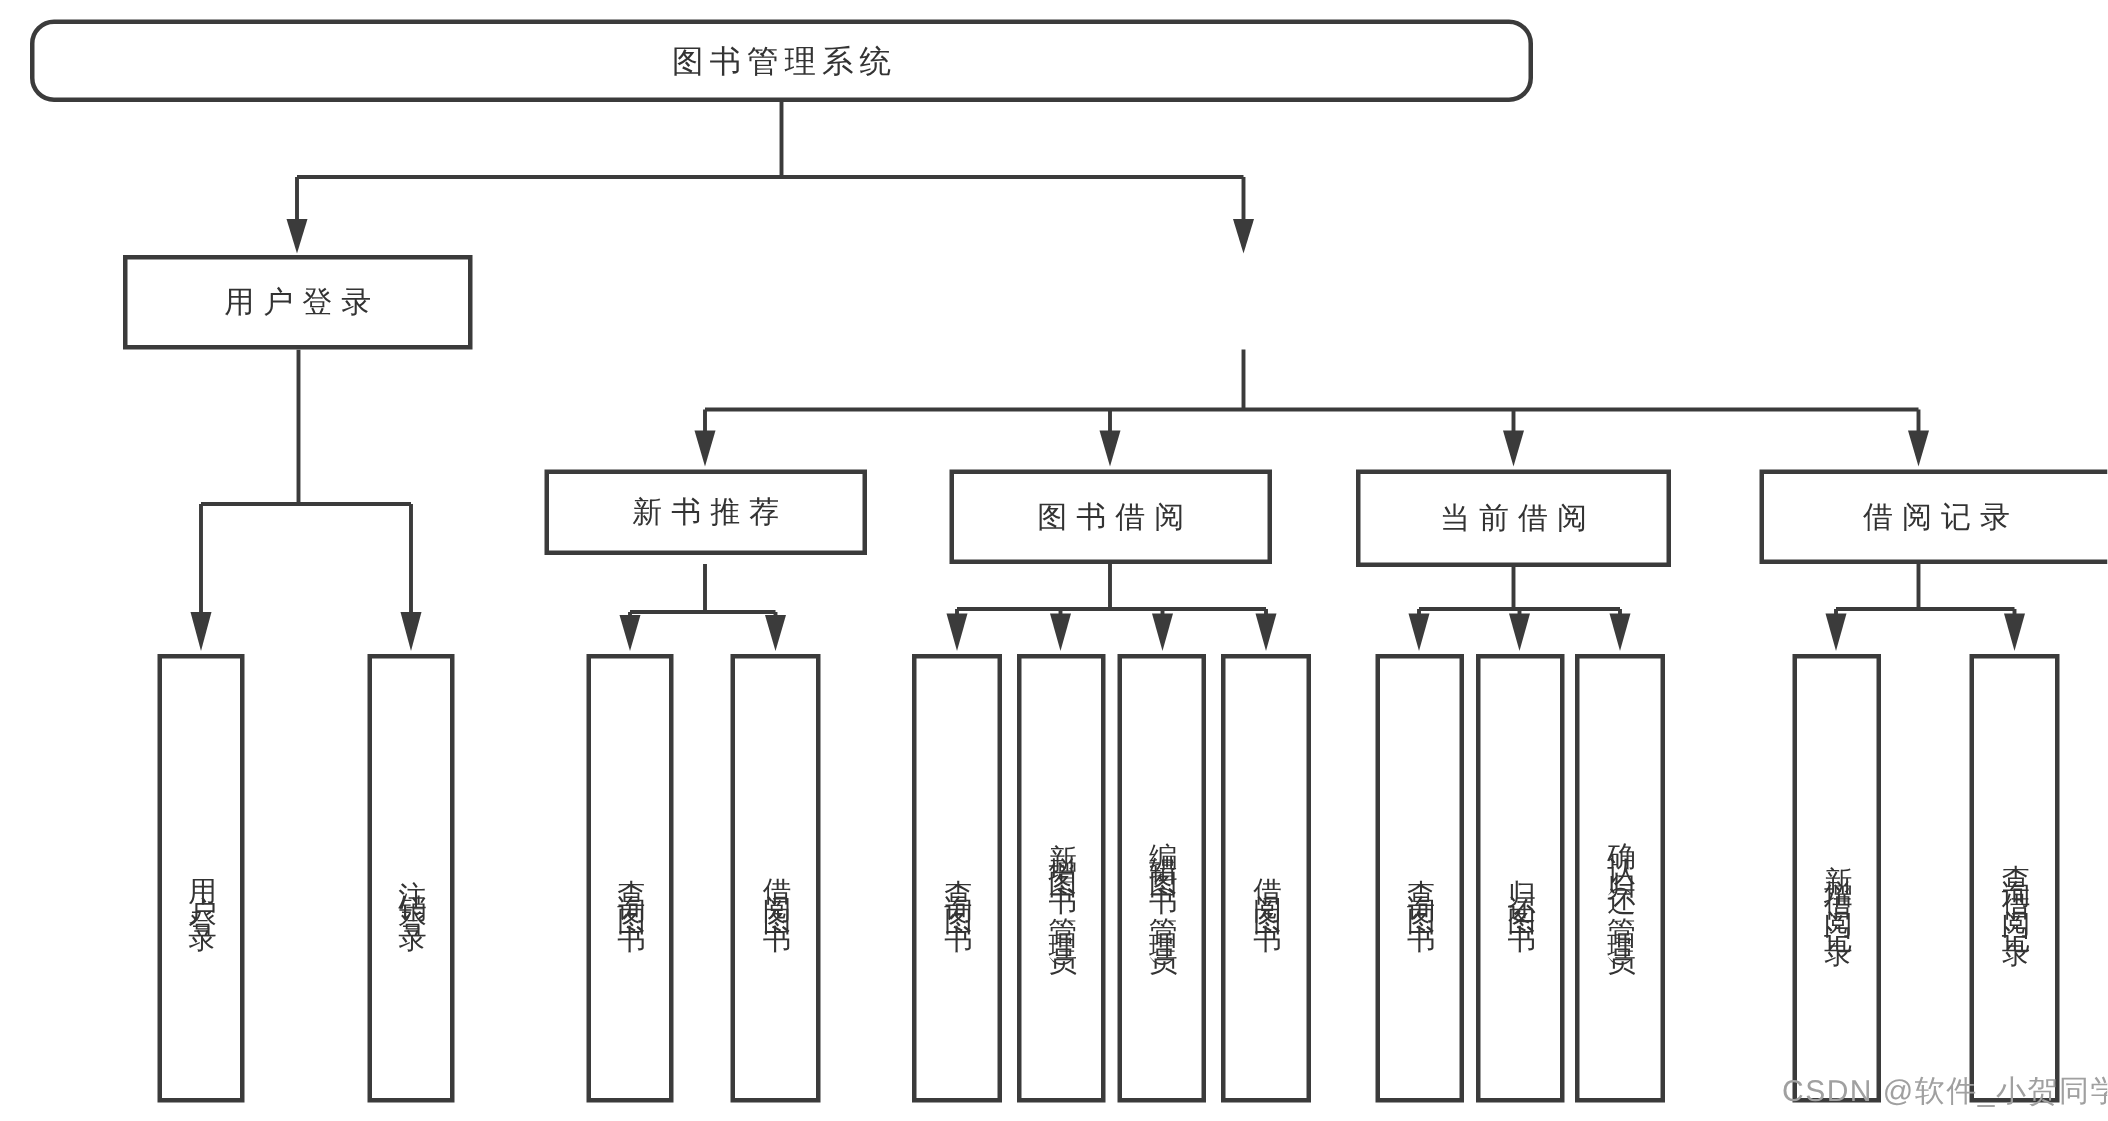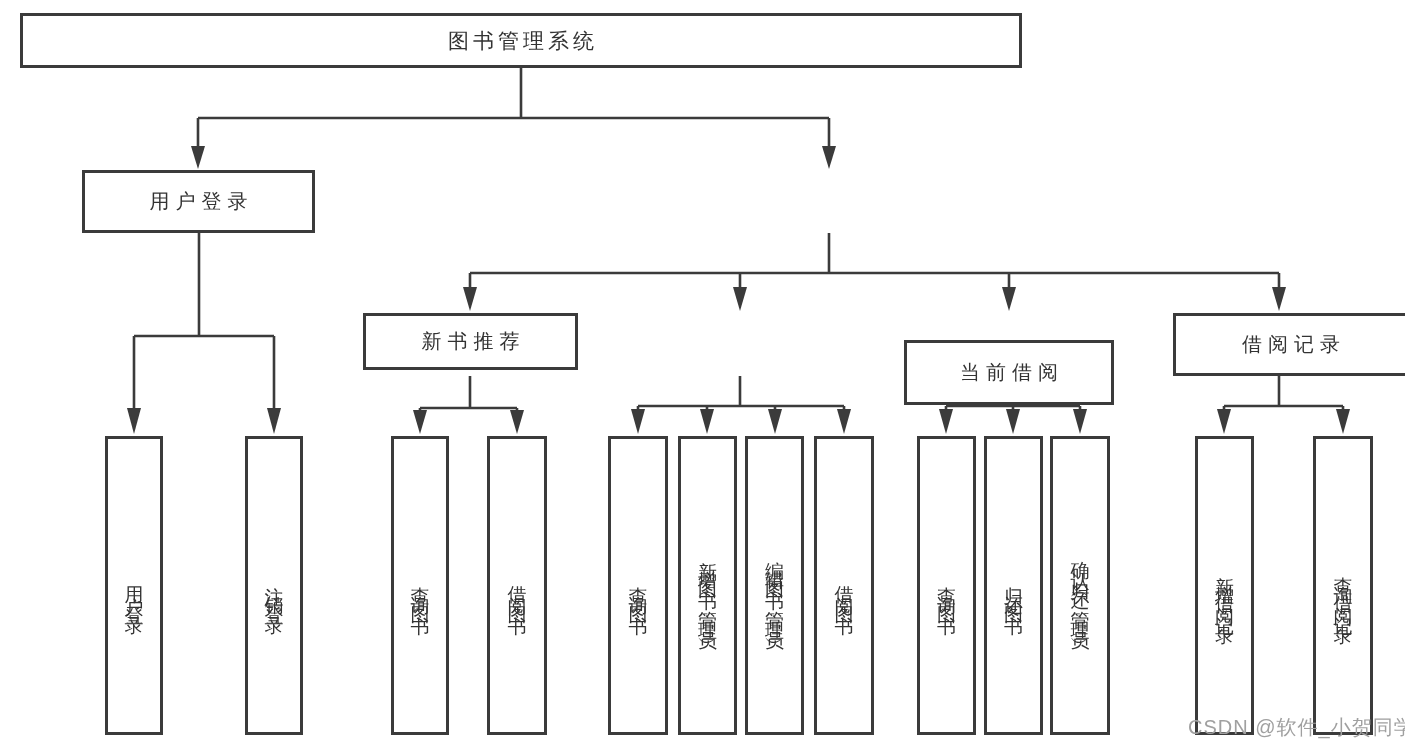--- a/index.html
+++ b/index.html
@@ -113,32 +113,35 @@
       <polygon points="1073,409 1087,409 1080,434"></polygon>
     </g>
 
     <g>
       <path d="M1279 376 V406 M1224 406 H1343 M1224 406 V410 M1343 406 V410"></path>
       <polygon points="1217,409 1231,409 1224,434"></polygon>
       <polygon points="1336,409 1350,409 1343,434"></polygon>
     </g>
   </svg>
 
-  <div class="box" style="left:20px; top:13px; width:1002px; height:55px;">
+  <div class="box" style="left:20px; top:13px; width:1002px; height:55px;border-radius:16px;">
     <span class="root-label">图书管理系统</span>
   </div>
 
   <div class="box" style="left:82px; top:170px; width:233px; height:63px;">
     <span class="h-label">用户登录</span>
   </div>
 
   <div class="box" style="left:363px; top:313px; width:215px; height:57px;">
     <span class="h-label">新书推荐</span>
   </div>
-  <div class="box" style="left:904px; top:313px; width:210px; height:65px;margin-top:27px;">
+  <div class="box" style="left:633px; top:313px; width:215px; height:63px;">
+    <span class="h-label">图书借阅</span>
+  </div>
+  <div class="box" style="left:904px; top:313px; width:210px; height:65px;">
     <span class="h-label">当前借阅</span>
   </div>
   <div class="box" style="left:1173px; top:313px; width:236px; height:63px;">
     <span class="h-label">借阅记录</span>
   </div>
 
   <div class="box leaf" style="left:105px; top:436px; width:58px; height:299px;">
     <span>用户登录</span>
   </div>
   <div class="box leaf" style="left:245px; top:436px; width:58px; height:299px;">

